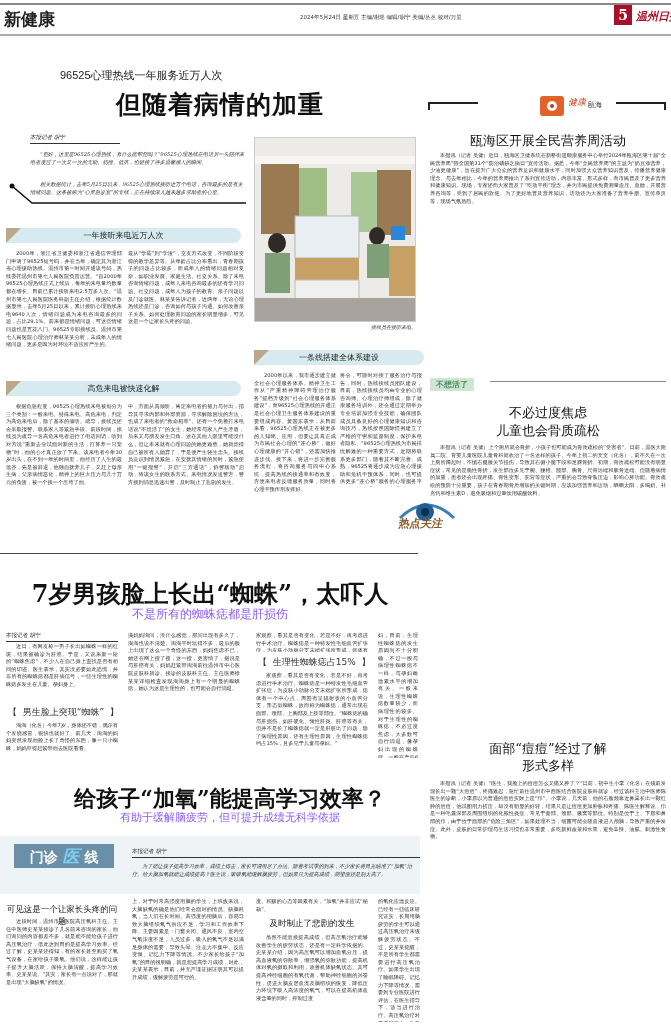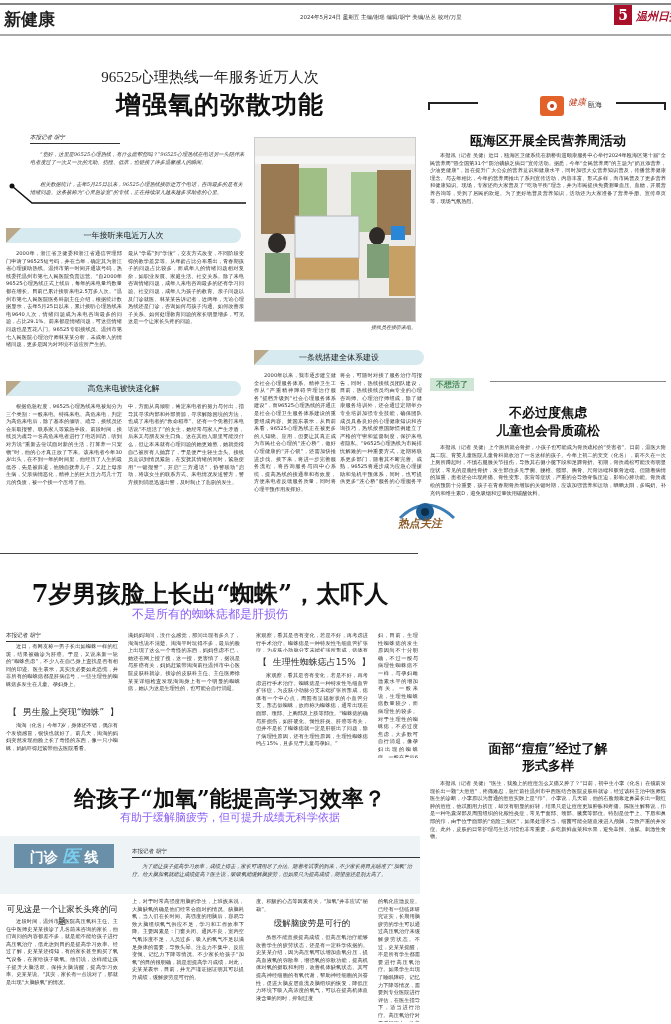--- a/index.html
+++ b/index.html
@@ -5,28 +5,28 @@
 *{box-sizing:border-box;margin:0;padding:0}
 body{width:671px;height:1024px;background:#fff;font-family:"DejaVu Serif",serif;color:#222;overflow:hidden;position:relative}
 .abs{position:absolute}
 .masthead{left:0;top:0;width:671px;height:40px}
 .mh-line{position:absolute;left:0;width:671px;height:2px;background:#888}
 .mh-title{position:absolute;left:4px;top:8px;font-family:"DejaVu Sans",sans-serif;font-size:17px;font-weight:bold;color:#222}
 .mh-meta{position:absolute;left:300px;top:14px;font-family:"DejaVu Sans",sans-serif;font-size:5.5px;color:#333;white-space:nowrap}
 .mh-page{position:absolute;left:614px;top:5px;width:18px;height:20px;background:#a8102a;color:#fff;font-size:14px;font-weight:bold;text-align:center;line-height:20px}
 .mh-logo{position:absolute;left:636px;top:9px;font-size:11px;font-weight:bold;color:#a8102a;font-style:italic;white-space:nowrap}
 .txt{font-size:5.2px;line-height:7.6px;color:#333;text-align:justify;overflow:hidden;font-family:"DejaVu Sans",sans-serif}
-.kicker{font-family:Liberation Serif, serif;font-size:15px;text-align:center;color:#222}
+.kicker{font-family:Liberation Sans, sans-serif;font-size:11px;text-align:left;color:#222}
 .head-big{font-family:"DejaVu Sans",sans-serif;font-weight:900;font-size:25px;text-align:center;letter-spacing:1px;color:#111}
 .byline{font-size:5.5px;font-style:italic;color:#333;border-bottom:1px solid #333;padding-bottom:2px}
 .lead{font-size:5.2px;line-height:8px;font-style:italic;color:#333}
 .subhead-bar{height:15px;background:#d6eaf0;border-radius:0 8px 8px 0;font-family:"DejaVu Sans",sans-serif;font-size:8px;text-align:center;line-height:15px;color:#222;position:absolute}
 .subhead-bar .tri{position:absolute;left:0;top:0;width:0;height:0;border-top:15px solid #b9a98a;border-right:15px solid transparent}
 .photo{background:linear-gradient(180deg,#e9e9e6 0%,#f3f3f0 18%,#c7b08c 19%,#b89a70 40%,#e6eaef 45%,#ddd 70%,#9a8f84 100%);border:1px solid #ccc;overflow:hidden}
-.side-head{font-family:"DejaVu Serif",serif;font-weight:bold;font-size:13px;text-align:center;color:#111}
+.side-head{font-family:"DejaVu Serif",serif;font-weight:normal;font-size:13px;text-align:center;color:#111}
 .tag-green{background:#cfe5d6;color:#4a8a5a;font-size:8px;font-weight:bold;padding:2px 6px;font-family:"DejaVu Sans",sans-serif}
 .rule{position:absolute;height:1px;background:#444}
 .big-head{font-family:"DejaVu Serif",serif;font-weight:bold;font-size:24px;text-align:center;color:#111;white-space:nowrap}
 .deck{font-family:"DejaVu Sans",sans-serif;font-size:12px;text-align:center;color:#8b5cf6;white-space:nowrap}
 .bracket-head{font-family:"DejaVu Sans",sans-serif;font-size:9px;color:#333;white-space:nowrap}
 .col-head{font-family:"DejaVu Serif",serif;font-size:8.5px;text-align:center;color:#222}
 .clinic-box{background:#eef4f6}
 .clinic-tag{background:#6a8fa8;color:#fff;font-weight:bold;font-size:14px;font-family:"DejaVu Sans",sans-serif;text-align:center;line-height:24px}
 .photo-caption{font-size:5px;font-style:italic;color:#444;text-align:right}
 </style>
@@ -36,21 +36,21 @@
 <div class="abs masthead">
   <div class="mh-line" style="top:3px"></div>
   <div class="mh-title">新健康</div>
   <div class="mh-meta">2024年5月24日 星期五  主编/谢瑶  编辑/胡宁  美编/丛丛  校对/万里</div>
   <div class="mh-page">5</div>
   <div class="mh-logo">温州日报</div>
   <div class="mh-line" style="top:34px;height:2px;background:#aaa"></div>
 </div>
 
 <div class="abs kicker" style="left:60px;top:68px;width:300px">96525心理热线一年服务近万人次</div>
-<div class="abs head-big" style="left:60px;top:88px;width:320px">增强氧的弥散功能</div>
+<div class="abs head-big" style="left:60px;top:88px;width:320px">但随着病情的加重</div>
 
 <div class="abs byline" style="left:30px;top:134px;width:90px">本报记者 胡宁</div>
 <div class="abs lead" style="left:30px;top:150px;width:215px;height:30px;text-indent:10px;overflow:hidden">“您好，这里是96525心理热线，有什么能帮您吗？”96525心理热线在电话另一头陪伴来电者度过了一次又一次的无助、彷徨、低落，也链接了许多温馨感人的瞬间。</div>
 <div class="abs lead" style="left:30px;top:180px;width:215px;height:25px;text-indent:10px;overflow:hidden">相关数据统计，去年5月25日以来，96525心理热线接听近万个电话，咨询最多的是有关情绪问题。这条被称为“心灵急诊室”的专线，正在持续深入越来越多求助者的心里。</div>
 <svg class="abs" style="left:8px;top:183px" width="240" height="22">
   <circle cx="4" cy="3" r="2.5" fill="#111"></circle>
   <polyline points="4,3 24,20 238,20" fill="none" stroke="#111" stroke-width="1.5"></polyline>
 </svg>
 
 <div class="subhead-bar" style="left:6px;top:228px;width:235px">
@@ -155,15 +155,15 @@
   <span style="color:#7bd0f0;font-style:italic;font-size:17px">医</span>
   <span>线</span>
 </div>
 <div class="abs byline" style="left:132px;top:848px;width:288px;font-style:normal">本报记者 胡宁</div>
 <div class="abs lead" style="left:132px;top:862px;width:288px;height:20px;text-indent:10px;overflow:hidden">为了能让孩子提高学习效率，成绩上得去，家长可谓用尽了办法。随着考试季的到来，不少家长将目光瞄准了“加氧”治疗。给大脑加氧就能让成绩提高？医生说，吸吸氧能缓解脑疲劳，但如果只为提高成绩，期望值还是别太高了。</div>
 
 <div class="abs col-head" style="left:6px;top:904px;width:112px">可见这是一个让家长头疼的问题</div>
 <div class="abs txt" style="left:6px;top:918px;width:112px;height:104px;text-indent:10px">近段时间，温州市中医院高压氧科主任、主任中医师史某某接诊了几名前来咨询的家长，他们询问的内容都差不多，就是能不能给孩子进行高压氧治疗，借此达到目的是提高学习效率。经过了解，史某某还得知，有的家长甚至购买了氧气设备，在家给孩子吸氧。他们说，这样能让孩子提升大脑活跃，保持大脑清醒，提高学习效率。史某某说。“其实，家长有一点说对了，那就是出现“大脑缺氧”的情况。</div>
 <div class="abs txt" style="left:132px;top:898px;width:112px;height:124px">上，对于时常高强度用脑的学生，上班族来说，大脑缺氧的确是他们经常会面对的情况。缺脑耗氧，当人们在长时间、高强度的用脑后，容易导致大脑组织氧气供应不足，学习和工作效率下降。主要因素是：门窗关闭、通风不良，室内空气氧浓度不足，人员过多，吸入的氧气不足以满足身体的需要，导致头晕、注意力不集中、反应变慢、记忆力下降等情况。不少家长给孩子“加氧”的目的很明确，就是想提高学习成绩，对此，史某某表示，目前，并无严谨证据证明其可以提升成绩，缓解疲劳是可行的。</div>
 <div class="abs txt" style="left:256px;top:898px;width:112px;height:14px">度、积极的心态等因素有关，“加氧”并非应试“秘籍”。</div>
-<div class="abs col-head" style="left:256px;top:918px;width:112px">缓解脑疲劳是可行的</div>
+<div class="abs col-head" style="left:256px;top:918px;width:112px">及时制止了悲剧的发生</div>
 <div class="abs txt" style="left:256px;top:934px;width:112px;height:88px;text-indent:10px">虽然不能直接提高成绩，但高压氧治疗能够改善学生的疲劳状态，还是有一定科学依据的。史某某介绍，因为高压氧可以增加血氧分压，提高血液氧的弥散率，增强氧的弥散功能，提高机体对氧的摄取和利用，改善机体缺氧状态。其可提高神经细胞的有氧代谢，帮助神经细胞的兴奋性，促进大脑皮层血流及脑组织的恢复，降低压力环境下吸入高浓度的氧气，可以在提高机体血液含量的同时，抑制过度</div>
 <div class="abs txt" style="left:378px;top:898px;width:42px;height:124px">的氧化应激反应。已经有一些临床研究证实，长期用脑疲劳的学生可以通过高压氧治疗来缓解疲劳状态。不过，史某某提醒，不是所有学生都需要进行高压氧治疗。如果学生出现了睡眠障碍、记忆力下降等情况，需要到专业医院进行评估，在医生指导下，适当进行治疗。高压氧治疗对于缓解压力、改善睡眠有一定帮助，但也不能替代正常的休息和锻炼。</div>
 
 </body></html>

